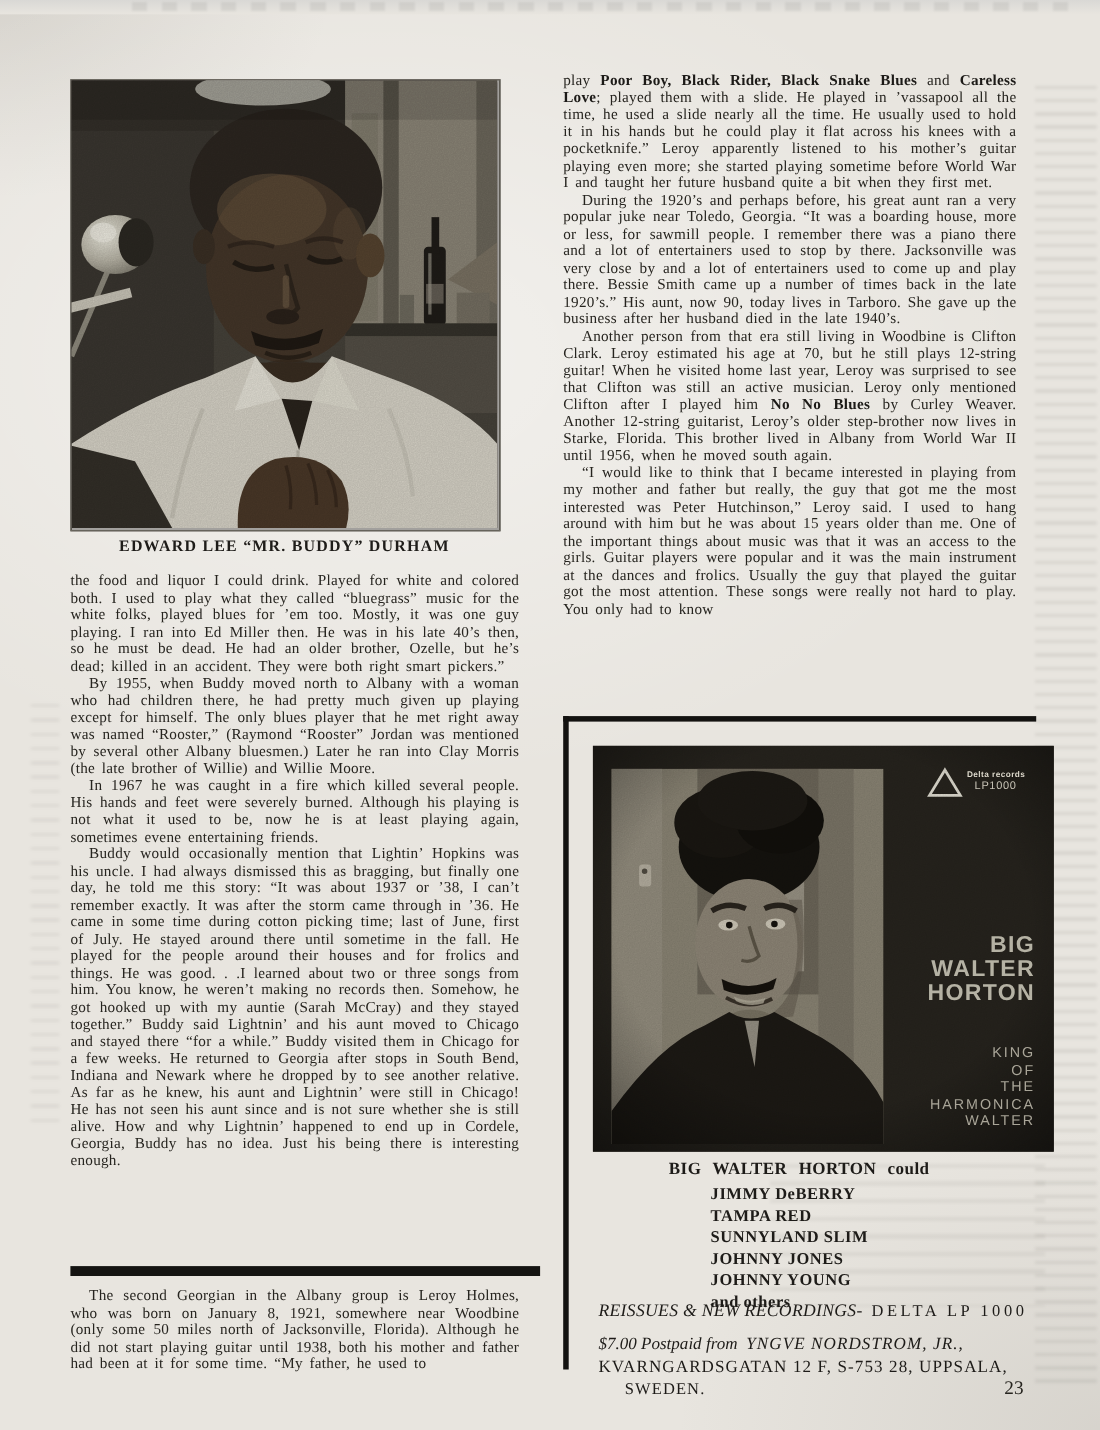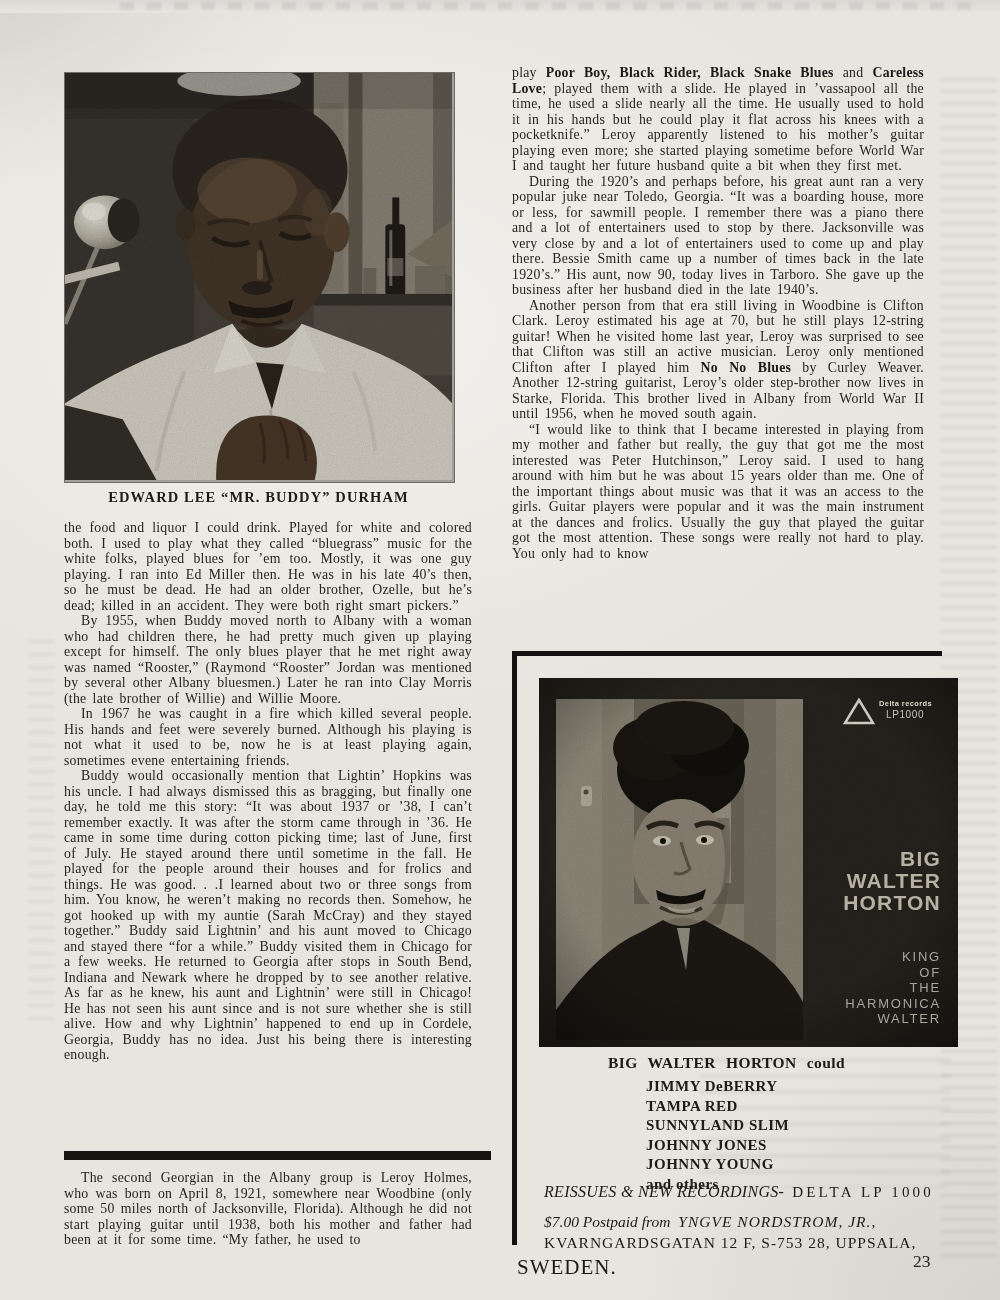--- a/index.html
+++ b/index.html
@@ -71,21 +71,21 @@
     word-spacing:6px;letter-spacing:.4px;color:#1d1b18;}
   .ad-artists{position:absolute;left:646px;top:1077px;font-weight:700;font-size:15px;
     line-height:19.5px;letter-spacing:.5px;color:#1d1b18;}
   .ad-reissues{position:absolute;left:544px;top:1183px;font-size:16px;color:#1d1b18;white-space:nowrap;}
   .ad-reissues .i{font-style:italic;letter-spacing:.3px;}
   .ad-reissues .caps{font-size:15px;letter-spacing:3.2px;margin-left:4px;}
   .ad-price{position:absolute;left:544px;top:1213px;font-size:15.5px;color:#1d1b18;white-space:nowrap;}
   .ad-price .i{font-style:italic;}
   .ad-price .caps{letter-spacing:1px;margin-left:4px;font-style:italic;}
   .ad-addr2{position:absolute;left:544px;top:1234px;font-size:15.5px;letter-spacing:1px;color:#1d1b18;}
-  .ad-addr3{position:absolute;left:517px;top:1255px;font-size:21px;letter-spacing:1px;color:#1d1b18;}
+  .ad-addr3{position:absolute;left:568px;top:1255px;font-size:15px;letter-spacing:1px;color:#1d1b18;}
 
   .page-number{position:absolute;left:913px;top:1251px;font-size:17.5px;color:#26241f;}
 </style>
 </head>
 <body>
 
 <div class="page">
 
   <div class="top-edge"></div>
   <div class="top-edge-dashes"></div>
@@ -169,21 +169,21 @@
   <div class="caption1">EDWARD LEE “MR. BUDDY” DURHAM</div>
 
   <div id="left-col" class="col">
       <p><span>the food and liquor I could drink. Played for white and colored both. I used to play what they called “bluegrass” music for the white folks, played blues for ’em too. Mostly, it was one guy playing. I ran into Ed Miller then. He was in his late 40’s then, so he must be dead. He had an older brother, Ozelle, but he’s dead; killed in an accident. They were both right smart pickers.”</span></p>
       <p class="ind"><span>By 1955, when Buddy moved north to Albany with a woman who had children there, he had pretty much given up playing except for himself. The only blues player that he met right away was named “Rooster,” (Raymond “Rooster” Jordan was mentioned by several other Albany bluesmen.) Later he ran into Clay Morris (the late brother of Willie) and Willie Moore.</span></p>
       <p class="ind"><span>In 1967 he was caught in a fire which killed several people. His hands and feet were severely burned. Although his playing is not what it used to be, now he is at least playing again, sometimes evene entertaining friends.</span></p>
       <p class="ind"><span>Buddy would occasionally mention that Lightin’ Hopkins was his uncle. I had always dismissed this as bragging, but finally one day, he told me this story: “It was about 1937 or ’38, I can’t remember exactly. It was after the storm came through in ’36. He came in some time during cotton picking time; last of June, first of July. He stayed around there until sometime in the fall. He played for the people around their houses and for frolics and things. He was good. . .I learned about two or three songs from him. You know, he weren’t making no records then. Somehow, he got hooked up with my auntie (Sarah McCray) and they stayed together.” Buddy said Lightnin’ and his aunt moved to Chicago and stayed there “for a while.” Buddy visited them in Chicago for a few weeks. He returned to Georgia after stops in South Bend, Indiana and Newark where he dropped by to see another relative. As far as he knew, his aunt and Lightnin’ were still in Chicago! He has not seen his aunt since and is not sure whether she is still alive. How and why Lightnin’ happened to end up in Cordele, Georgia, Buddy has no idea. Just his being there is interesting enough.</span></p>
     </div>
   <div class="divider-bar"></div>
   <div id="left-col2" class="col">
-      <p class="ind"><span>The second Georgian in the Albany group is Leroy Holmes, who was born on April 8, 1921, somewhere near Woodbine (only some 50 miles north of Jacksonville, Florida). Although he did not start playing guitar until 1938, both his mother and father had been at it for some time. “My father, he used to</span></p>
+      <p class="ind"><span>The second Georgian in the Albany group is Leroy Holmes, who was born on January 8, 1921, somewhere near Woodbine (only some 50 miles north of Jacksonville, Florida). Although he did not start playing guitar until 1938, both his mother and father had been at it for some time. “My father, he used to</span></p>
     </div>
 
   <div id="right-col" class="col">
       <p><span>play </span><span class="b">Poor Boy, Black Rider, Black Snake Blues</span><span> and </span><span class="b">Careless Love</span><span>; played them with a slide. He played in ’vassapool all the time, he used a slide nearly all the time. He usually used to hold it in his hands but he could play it flat across his knees with a pocketknife.” Leroy apparently listened to his mother’s guitar playing even more; she started playing sometime before World War I and taught her future husband quite a bit when they first met.</span></p>
       <p class="ind"><span>During the 1920’s and perhaps before, his great aunt ran a very popular juke near Toledo, Georgia. “It was a boarding house, more or less, for sawmill people. I remember there was a piano there and a lot of entertainers used to stop by there. Jacksonville was very close by and a lot of entertainers used to come up and play there. Bessie Smith came up a number of times back in the late 1920’s.” His aunt, now 90, today lives in Tarboro. She gave up the business after her husband died in the late 1940’s.</span></p>
       <p class="ind"><span>Another person from that era still living in Woodbine is Clifton Clark. Leroy estimated his age at 70, but he still plays 12-string guitar! When he visited home last year, Leroy was surprised to see that Clifton was still an active musician. Leroy only mentioned Clifton after I played him </span><span class="b">No No Blues</span><span> by Curley Weaver. Another 12-string guitarist, Leroy’s older step-brother now lives in Starke, Florida. This brother lived in Albany from World War II until 1956, when he moved south again.</span></p>
       <p class="ind"><span>“I would like to think that I became interested in playing from my mother and father but really, the guy that got me the most interested was Peter Hutchinson,” Leroy said. I used to hang around with him but he was about 15 years older than me. One of the important things about music was that it was an access to the girls. Guitar players were popular and it was the main instrument at the dances and frolics. Usually the guy that played the guitar got the most attention. These songs were really not hard to play. You only had to know</span></p>
     </div>
 
   <div class="ad-frame-top"></div>

